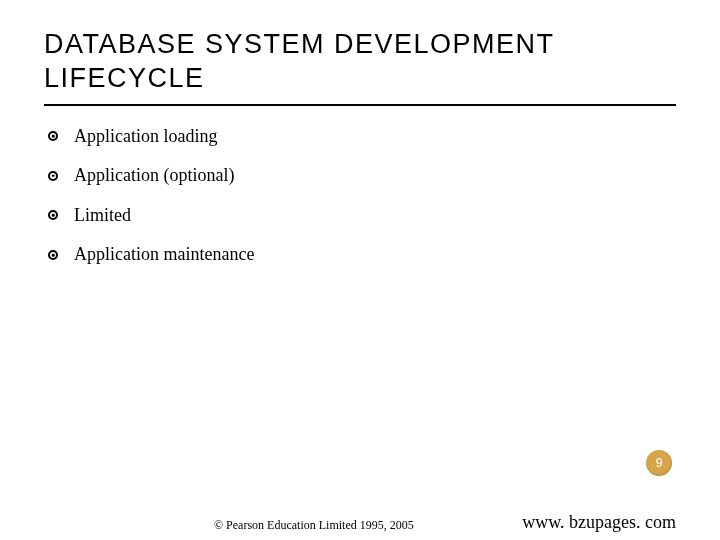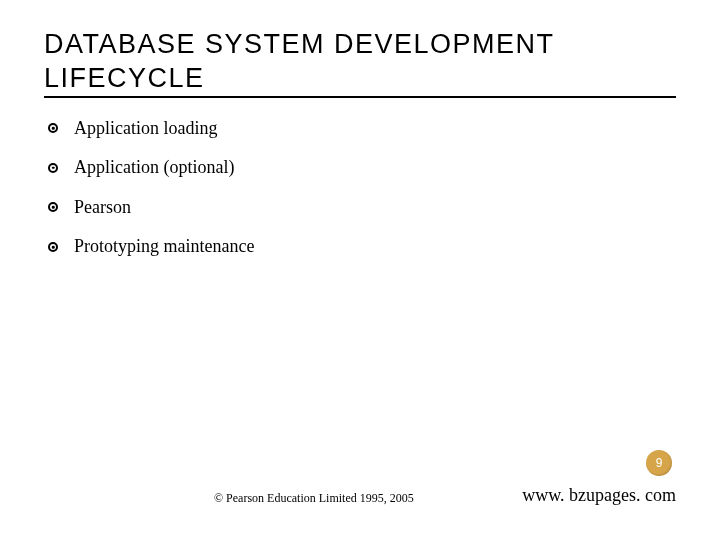--- a/index.html
+++ b/index.html
@@ -10,20 +10,21 @@
     position: relative;
     padding: 28px 44px 0 44px;
   }
   .title {
     font-family: Arial, Helvetica, sans-serif;
     font-size: 27px;
     font-weight: 400;
     letter-spacing: 1.5px;
     line-height: 1.25;
     border-bottom: 2px solid #000;
+    padding-bottom: 8px;
     margin-bottom: 20px;
   }
   .bullets {
     list-style: none;
     padding-left: 4px;
   }
   .bullets li {
     display: flex;
     align-items: center;
     font-size: 18px;
@@ -59,21 +60,21 @@
     color: #fff;
     font-family: Arial, sans-serif;
     font-size: 12px;
     display: flex;
     align-items: center;
     justify-content: center;
     box-shadow: inset -1px -1px 2px rgba(0,0,0,0.15);
   }
   .footer {
     position: absolute;
-    bottom: 34px;
+    bottom: 7px;
     left: 0;
     width: 720px;
     display: flex;
     align-items: baseline;
     justify-content: flex-start;
     padding: 0 44px;
   }
   .copyright {
     font-family: 'Times New Roman', serif;
     font-size: 12px;
@@ -101,25 +102,25 @@
     <li>
       <span class="bullet-icon"></span>
       <span>Application loading</span>
     </li>
     <li>
       <span class="bullet-icon"></span>
       <span>Application (optional)</span>
     </li>
     <li>
       <span class="bullet-icon"></span>
-      <span>Pearson</span>
+      <span>Limited</span>
     </li>
     <li>
       <span class="bullet-icon"></span>
-      <span>Prototyping maintenance</span>
+      <span>Application maintenance</span>
     </li>
   </ul>
 
   <div class="page-badge">
     <span>9</span>
   </div>
 
   <div class="footer">
     <span class="copyright">© Pearson Education Limited 1995, 2005</span>
     <span class="site">www. bzupages. com</span>

